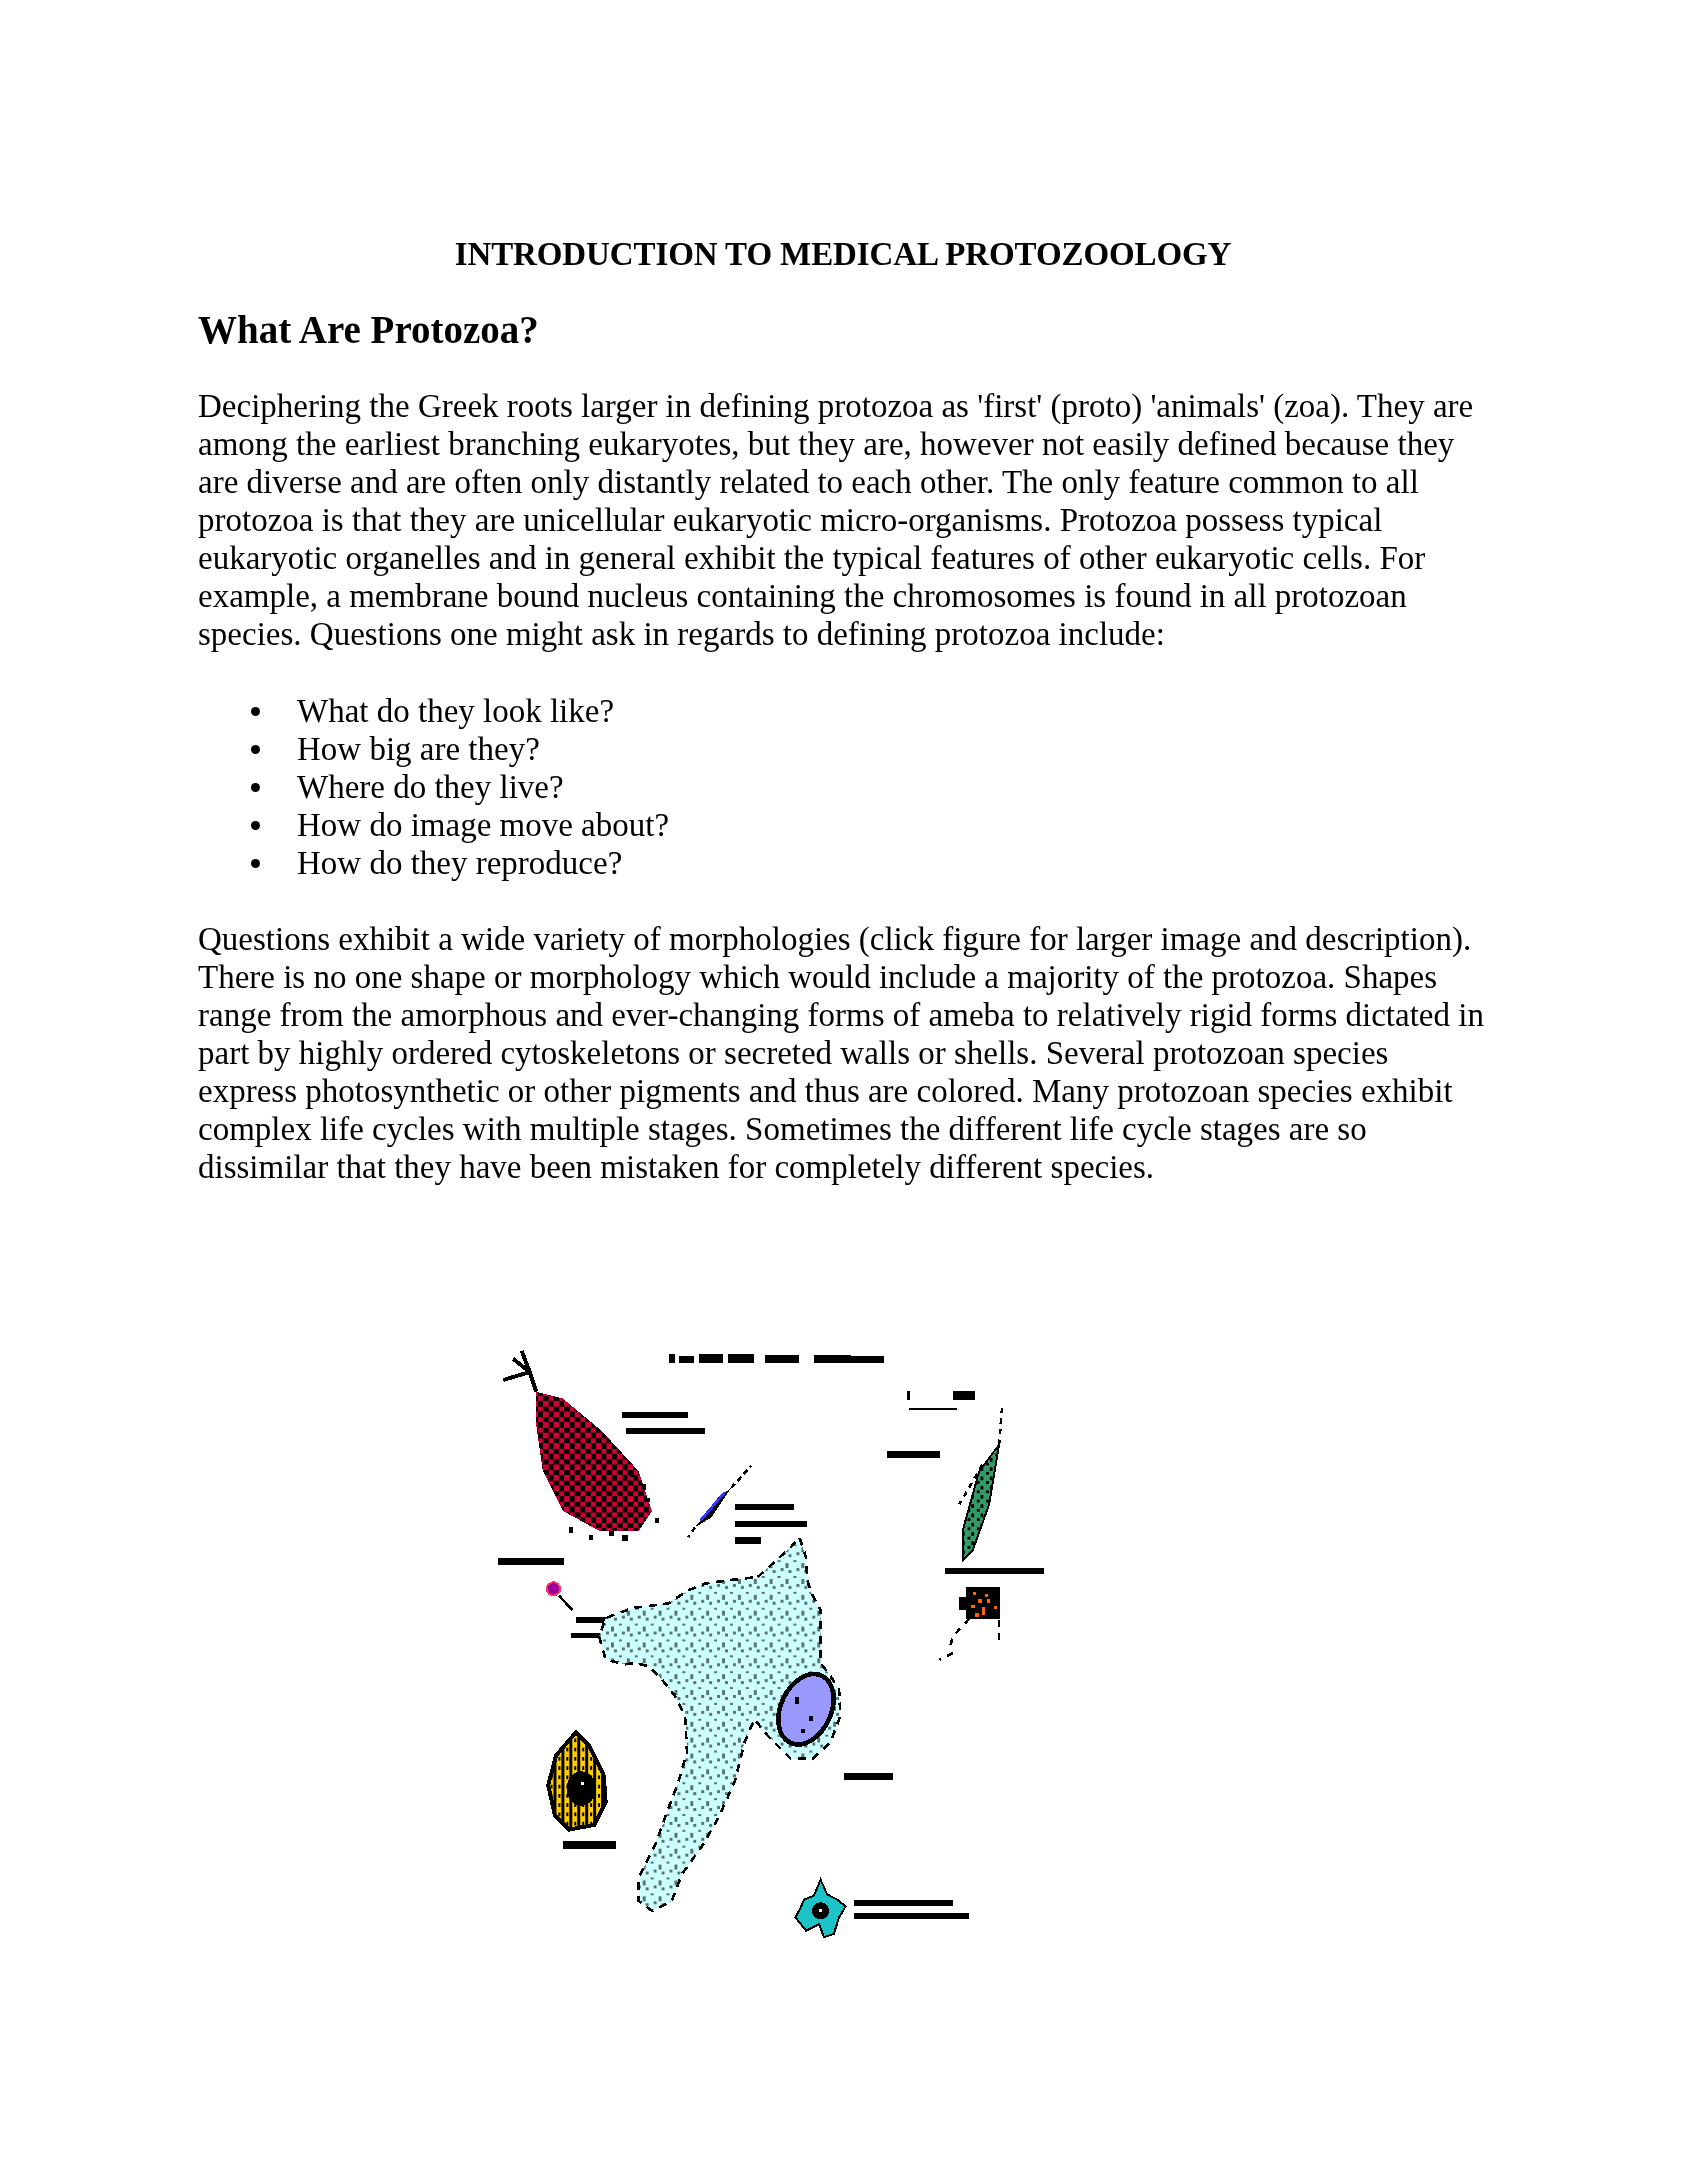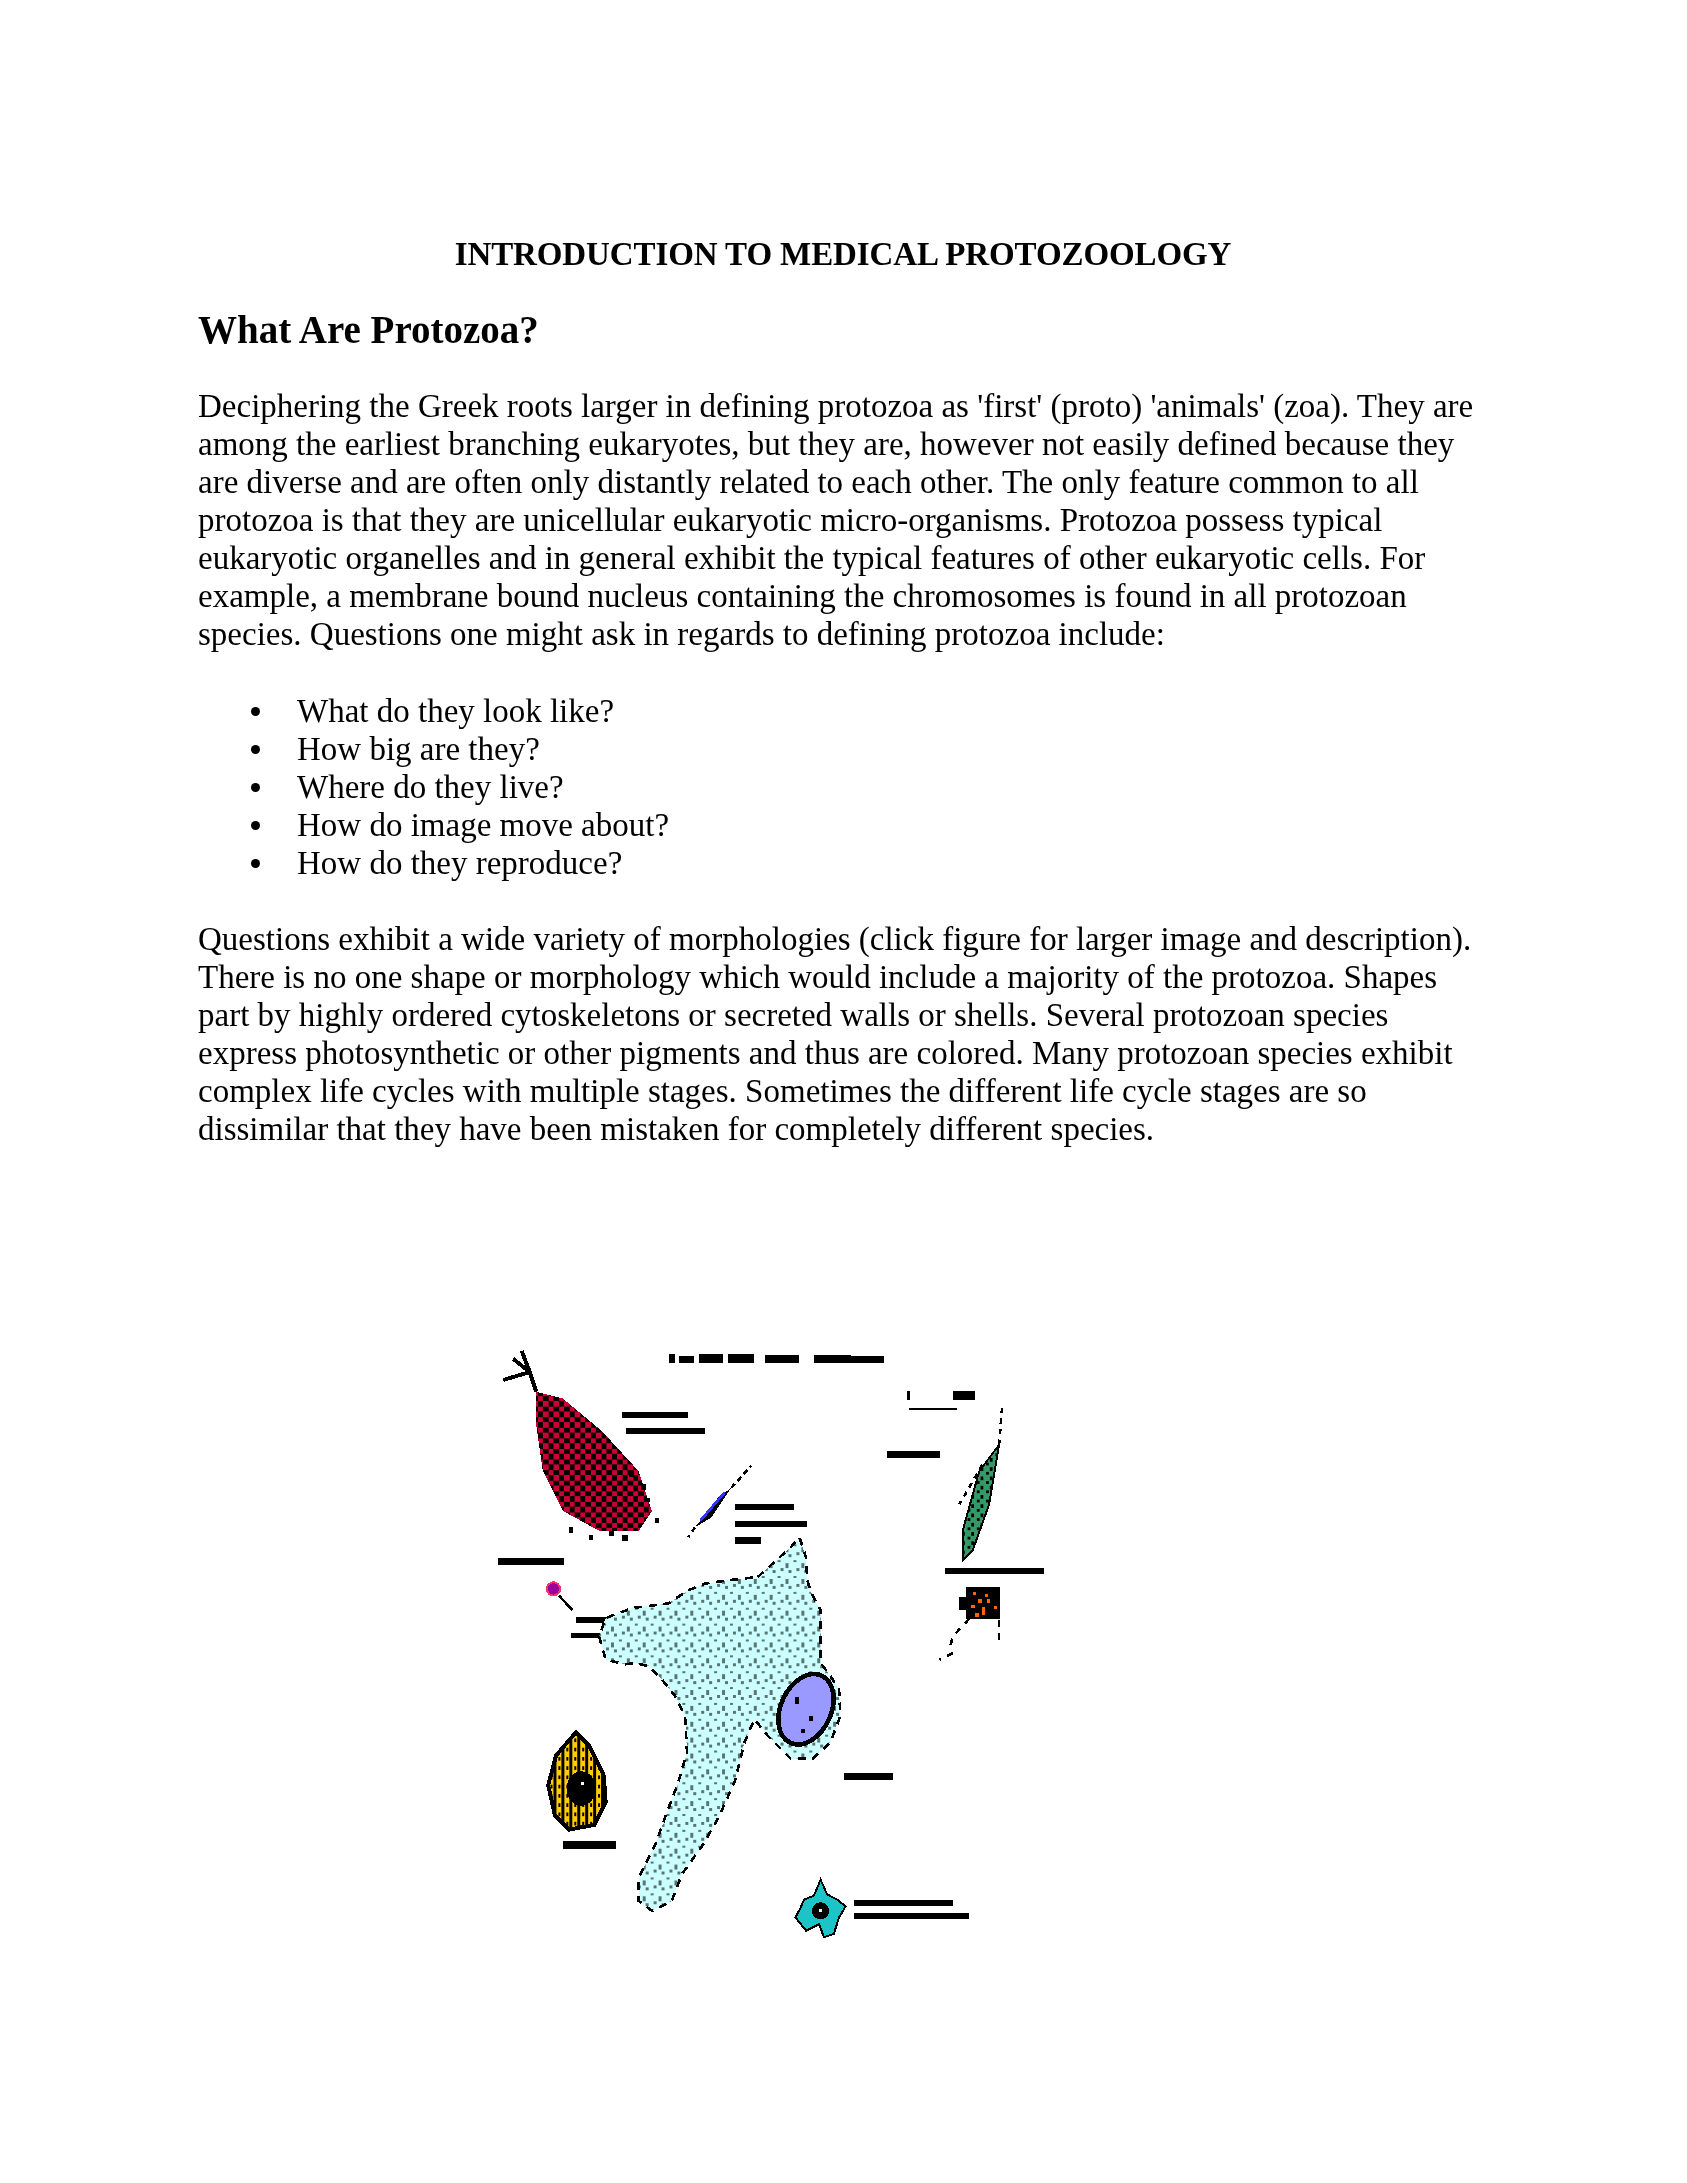--- a/index.html
+++ b/index.html
@@ -136,20 +136,21 @@
     </li>
     <li class="bullet-item">
       <span class="bullet-dot"></span>
       <span>How do they reproduce?</span>
     </li>
   </ul>
 
   <p class="text-block para2">
     <span class="para-line">Questions exhibit a wide variety of morphologies (click figure for larger image and description).</span>
     <span class="para-line">There is no one shape or morphology which would include a majority of the protozoa. Shapes</span>
+    <span class="para-line">range from the amorphous and ever-changing forms of ameba to relatively rigid forms dictated in</span>
     <span class="para-line">part by highly ordered cytoskeletons or secreted walls or shells. Several protozoan species</span>
     <span class="para-line">express photosynthetic or other pigments and thus are colored. Many protozoan species exhibit</span>
     <span class="para-line">complex life cycles with multiple stages. Sometimes the different life cycle stages are so</span>
     <span class="para-line">dissimilar that they have been mistaken for completely different species.</span>
   </p>
 
   <div class="figure">
     <svg viewBox="0 0 900 960" xmlns="http://www.w3.org/2000/svg">
       <defs>
         <pattern id="speckle" width="24" height="24" patternUnits="userSpaceOnUse">

